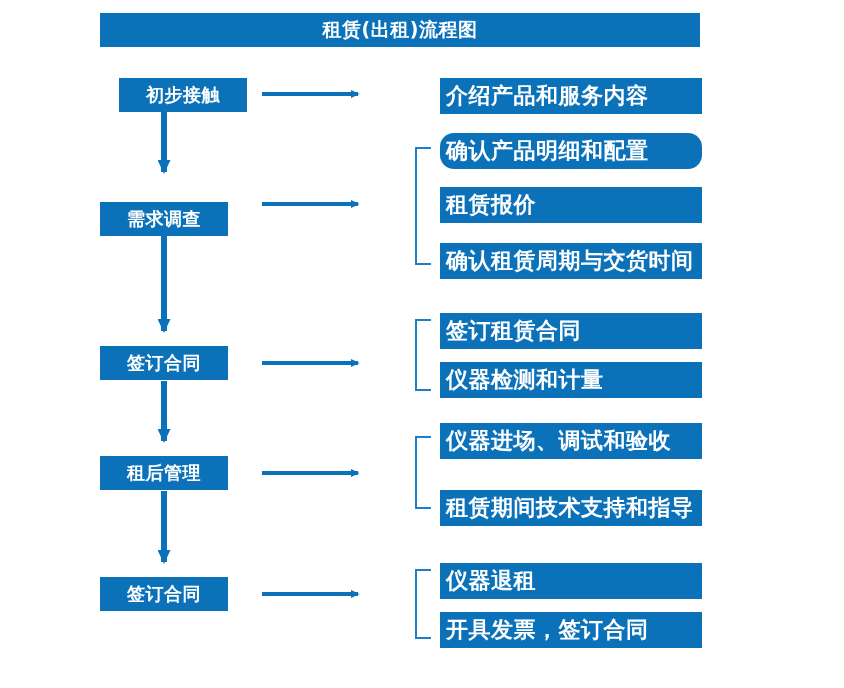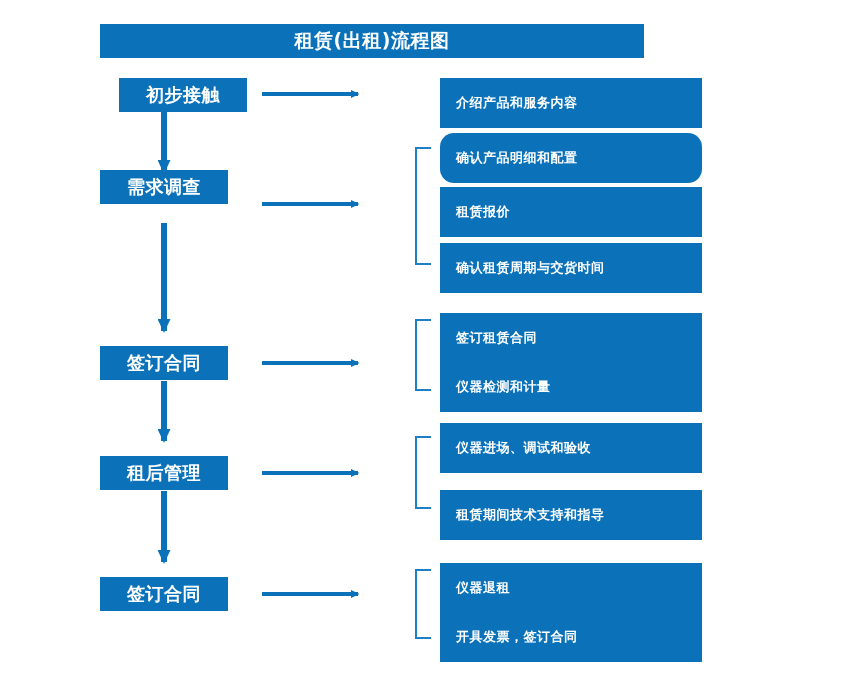--- a/index.html
+++ b/index.html
@@ -27,43 +27,43 @@
     color: #ffffff;
     display: flex;
     align-items: center;
     font-weight: bold;
     letter-spacing: 0.5px;
     white-space: nowrap;
     box-sizing: border-box;
   }
   .title-bar {
     left: 100px;
-    top: 24px;
-    width: 544px;
+    top: 13px;
+    width: 600px;
     height: 34px;
     justify-content: center;
     font-size: 19px;
   }
   .stage-box {
     left: 100px;
     width: 128px;
     height: 34px;
     justify-content: center;
     font-size: 18px;
   }
   .detail-box {
     left: 440px;
     width: 262px;
-    height: 50px;
+    height: 36px;
     justify-content: flex-start;
-    padding-left: 16px;
-    font-size: 13px;
+    padding-left: 6px;
+    font-size: 22px;
   }
   .stage-b1 { top: 78px; margin-left: 19px; }
-  .stage-b2 { top: 170px; }
+  .stage-b2 { top: 202px; }
   .stage-b3 { top: 346px; }
   .stage-b4 { top: 456px; }
   .stage-b5 { top: 577px; }
 
   .det-d1  { top: 78px;  }
   .det-d2  { top: 133px; border-radius: 14px; }
   .det-d3  { top: 187px; }
   .det-d4  { top: 243px; }
   .det-d5  { top: 313px; }
   .det-d6  { top: 362px; }

